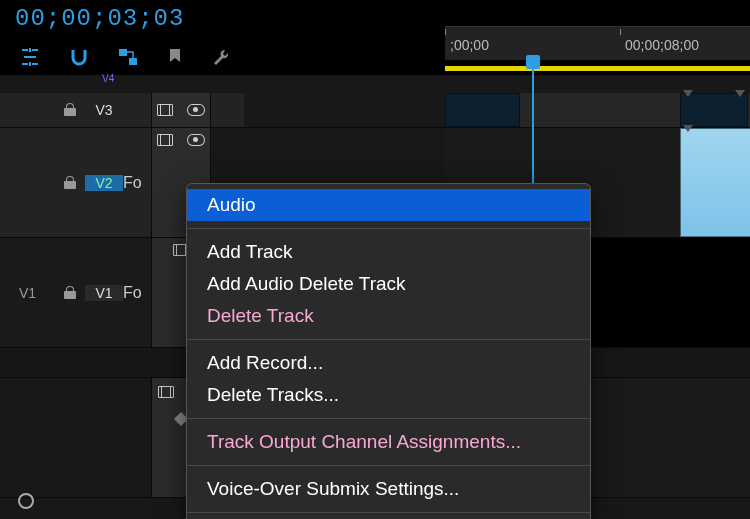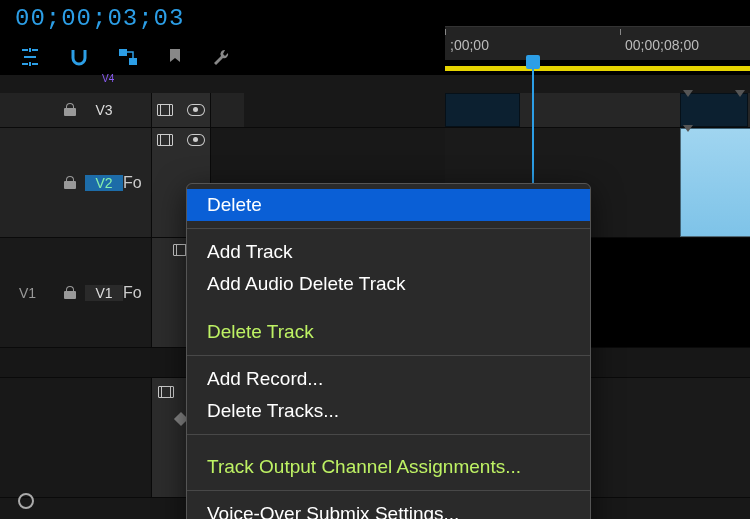--- a/index.html
+++ b/index.html
@@ -151,21 +151,21 @@
     z-index: 100;
     padding: 5px 0;
     font-size: 19px;
   }
   .menu-item {
     padding: 5px 20px;
     color: #fff;
     cursor: default;
   }
   .menu-item.highlighted { background: #0a5fd6; }
-  .menu-item.disabled { color: #bef264; margin-top: 16px; }
+  .menu-item.disabled { color: #f9a8d4; }
   .menu-sep { height:1px; background:#484848; margin: 7px 0; }
 
   .scroll-indicator{
     position:absolute; bottom:10px; left:18px;
     width:16px; height:16px; border:2px solid #aaa; border-radius:50%;
   }
 </style>
 </head>
 <body>
 
@@ -302,21 +302,21 @@
     <div class="track-content" style="position:absolute; left:211px; right:0; top:0; bottom:0;">
       
     </div>
   </div>
 
 </div>
 
 <div class="scroll-indicator"></div>
 
 <div class="context-menu">
-  <div class="menu-item highlighted">Delete</div>
+  <div class="menu-item highlighted">Audio</div>
   <div class="menu-sep"></div>
   <div class="menu-item">Add Track</div>
   <div class="menu-item">Add Audio Delete Track</div>
   <div class="menu-item disabled">Delete Track</div>
   <div class="menu-sep"></div>
   <div class="menu-item">Add Record...</div>
   <div class="menu-item">Delete Tracks...</div>
   <div class="menu-sep"></div>
   <div class="menu-item disabled">Track Output Channel Assignments...</div>
   <div class="menu-sep"></div>

